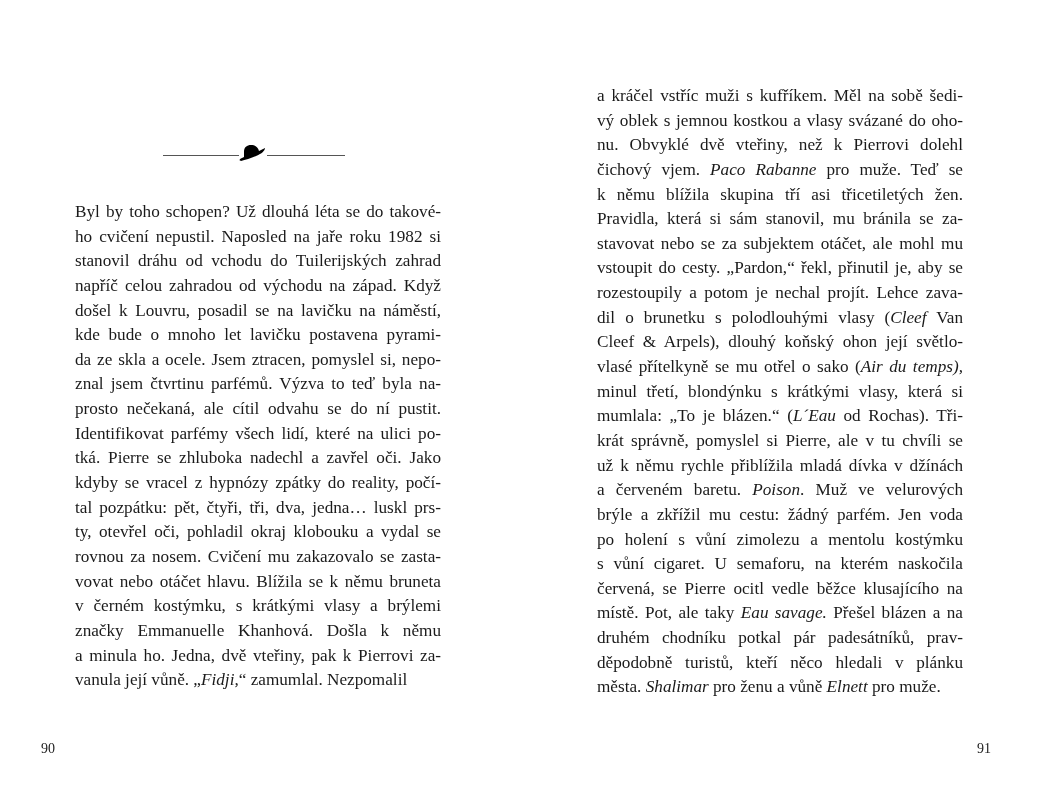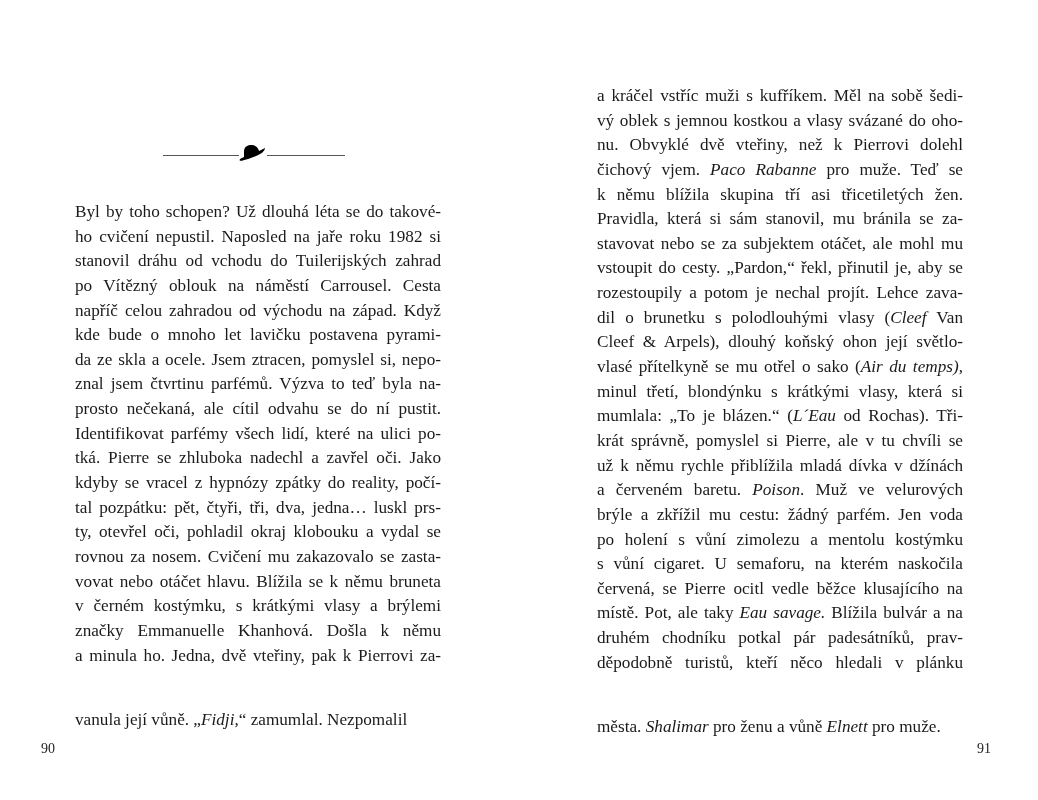--- a/index.html
+++ b/index.html
@@ -10,43 +10,43 @@
   .page-right { left: 519px; width: 519px; }
   .ornament { position: absolute; left: 163px; top: 143px; width: 182px; height: 24px; }
   .ornament .rule { position: absolute; top: 12px; height: 1px; background: #555; }
   .ornament .rule.l { left: 0; width: 76px; }
   .ornament .rule.r { left: 104px; width: 78px; }
   .ornament svg { position: absolute; left: 75px; top: 0; }
   .text-block { position: absolute; font-size: 17.2px; line-height: 24.65px; }
   .page-left .text-block { left: 75px; top: 200px; width: 366px; }
   .page-right .text-block { left: 78px; top: 84px; width: 366px; }
   .line { display: block; white-space: nowrap; text-align: justify; text-align-last: justify; height: 24.65px; overflow: visible; }
-  .line.last { text-align-last: left; margin-top: 40px; }
+  .line.last { text-align-last: left; }
   .line i { font-style: italic; }
   .page-number { position: absolute; top: 741px; font-size: 14px; color: #222; }
   .page-left .page-number { left: 41px; text-align: right; }
   .page-right .page-number { left: 458px; }
 </style>
 </head>
 <body>
 
 <div class="page page-left">
   <div class="ornament">
     <div class="rule l"></div>
     <svg width="30" height="24" viewBox="0 0 30 24">
       <path d="M6 9 C6 4 9 2 13 2 C17 2 20 4 21 8 L27 5 C27 8 23 11 18 13 C13 15 7 17 3 18 C1 18 1 16 4 15 L6 14 Z" fill="#000"></path>
     </svg>
     <div class="rule r"></div>
   </div>
   <div class="text-block" id="left-text">
       <span class="line">Byl by toho schopen? Už dlouhá léta se do takové-</span>
       <span class="line">ho cvičení nepustil. Naposled na jaře roku 1982 si</span>
       <span class="line">stanovil dráhu od vchodu do Tuilerijských zahrad</span>
-      <span class="line">po Vítězný oblouk na náměstí Carrousel. Cesta</span>
       <span class="line">napříč celou zahradou od východu na západ. Když</span>
+      <span class="line">došel k Louvru, posadil se na lavičku na náměstí,</span>
       <span class="line">kde bude o mnoho let lavičku postavena pyrami-</span>
       <span class="line">da ze skla a ocele. Jsem ztracen, pomyslel si, nepo-</span>
       <span class="line">znal jsem čtvrtinu parfémů. Výzva to teď byla na-</span>
       <span class="line">prosto nečekaná, ale cítil odvahu se do ní pustit.</span>
       <span class="line">Identifikovat parfémy všech lidí, které na ulici po-</span>
       <span class="line">tká. Pierre se zhluboka nadechl a zavřel oči. Jako</span>
       <span class="line">kdyby se vracel z hypnózy zpátky do reality, počí-</span>
       <span class="line">tal pozpátku: pět, čtyři, tři, dva, jedna… luskl prs-</span>
       <span class="line">ty, otevřel oči, pohladil okraj klobouku a vydal se</span>
       <span class="line">rovnou za nosem. Cvičení mu zakazovalo se zasta-</span>
@@ -75,19 +75,19 @@
       <span class="line"><span>vlasé přítelkyně se mu otřel o sako (</span><i>Air du temps),</i></span>
       <span class="line">minul třetí, blondýnku s krátkými vlasy, která si</span>
       <span class="line"><span>mumlala: „To je blázen.“ (</span><i>L´Eau</i><span> od Rochas). Tři-</span></span>
       <span class="line">krát správně, pomyslel si Pierre, ale v tu chvíli se</span>
       <span class="line">už k němu rychle přiblížila mladá dívka v džínách</span>
       <span class="line"><span>a červeném baretu. </span><i>Poison</i><span>. Muž ve velurových</span></span>
       <span class="line">brýle a zkřížil mu cestu: žádný parfém. Jen voda</span>
       <span class="line">po holení s vůní zimolezu a mentolu kostýmku</span>
       <span class="line">s vůní cigaret. U semaforu, na kterém naskočila</span>
       <span class="line">červená, se Pierre ocitl vedle běžce klusajícího na</span>
-      <span class="line"><span>místě. Pot, ale taky </span><i>Eau savage.</i><span> Blížila bulvár a na</span></span>
+      <span class="line"><span>místě. Pot, ale taky </span><i>Eau savage.</i><span> Přešel blázen a na</span></span>
       <span class="line">druhém chodníku potkal pár padesátníků, prav-</span>
       <span class="line">děpodobně turistů, kteří něco hledali v plánku</span>
       <span class="line last"><span>města. </span><i>Shalimar</i><span> pro ženu a vůně </span><i>Elnett</i><span> pro muže.</span></span>
     </div>
   <div class="page-number">91</div>
 </div>
 
 </body></html>

